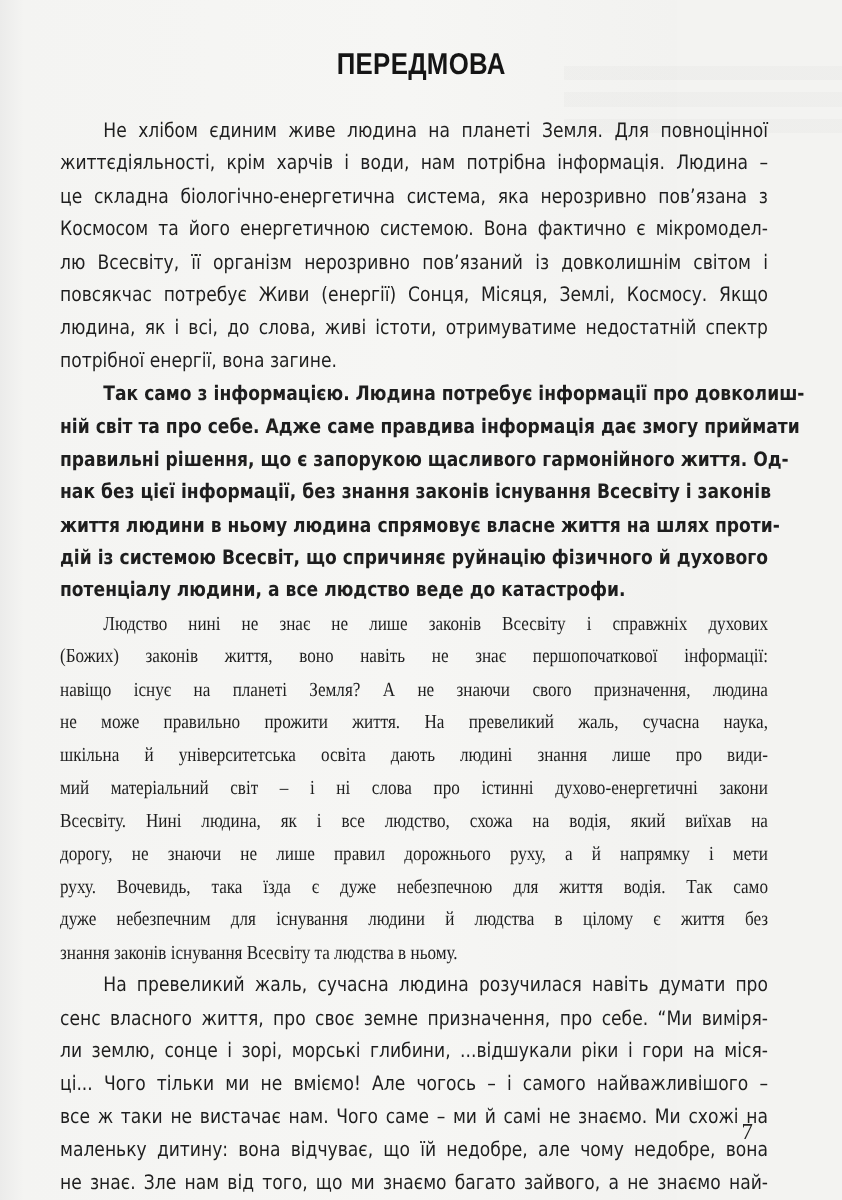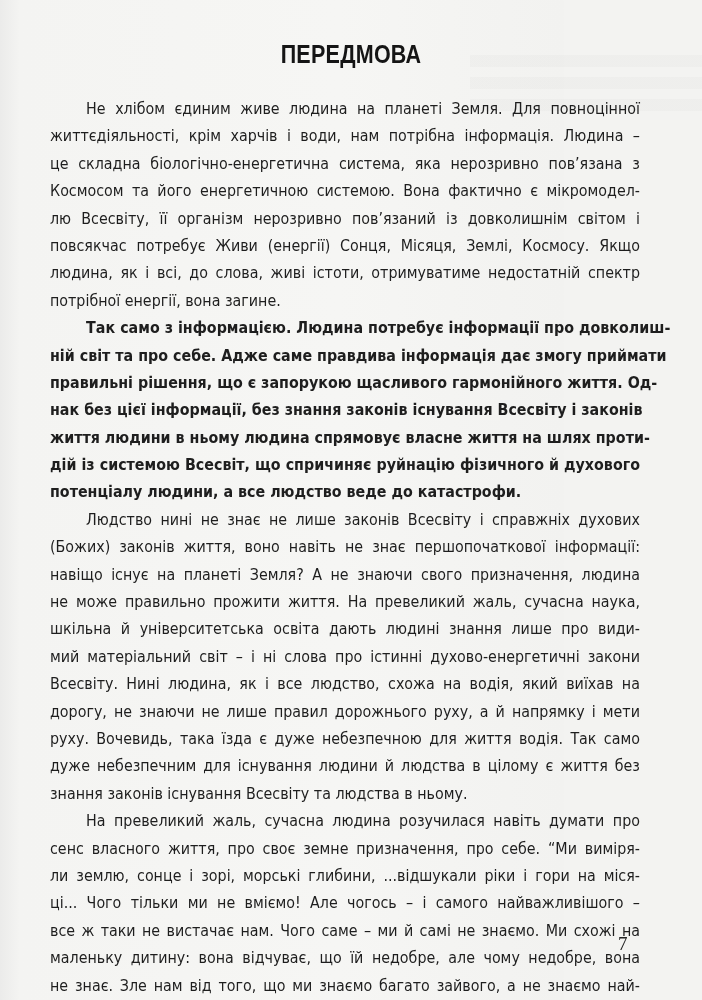--- a/index.html
+++ b/index.html
@@ -69,21 +69,21 @@
     <p style="margin:0;font-weight:bold;">
       <span class="line indent">Так само з інформацією. Людина потребує інформації про довколиш-</span>
       <span class="line">ній світ та про себе. Адже саме правдива інформація дає змогу приймати</span>
       <span class="line">правильні рішення, що є запорукою щасливого гармонійного життя. Од-</span>
       <span class="line">нак без цієї інформації, без знання законів існування Всесвіту і законів</span>
       <span class="line">життя людини в ньому людина спрямовує власне життя на шлях проти-</span>
       <span class="line">дій із системою Всесвіт, що спричиняє руйнацію фізичного й духового</span>
       <span class="line last">потенціалу людини, а все людство веде до катастрофи.</span>
     </p>
 
-    <p style="margin:0;">
+    <p style="margin:0;font-family:Liberation Serif, serif;">
       <span class="line indent">Людство нині не знає не лише законів Всесвіту і справжніх духових</span>
       <span class="line">(Божих) законів життя, воно навіть не знає першопочаткової інформації:</span>
       <span class="line">навіщо існує на планеті Земля? А не знаючи свого призначення, людина</span>
       <span class="line">не може правильно прожити життя. На превеликий жаль, сучасна наука,</span>
       <span class="line">шкільна й університетська освіта дають людині знання лише про види-</span>
       <span class="line">мий матеріальний світ – і ні слова про істинні духово-енергетичні закони</span>
       <span class="line">Всесвіту. Нині людина, як і все людство, схожа на водія, який виїхав на</span>
       <span class="line">дорогу, не знаючи не лише правил дорожнього руху, а й напрямку і мети</span>
       <span class="line">руху. Вочевидь, така їзда є дуже небезпечною для життя водія. Так само</span>
       <span class="line">дуже небезпечним для існування людини й людства в цілому є життя без</span>

